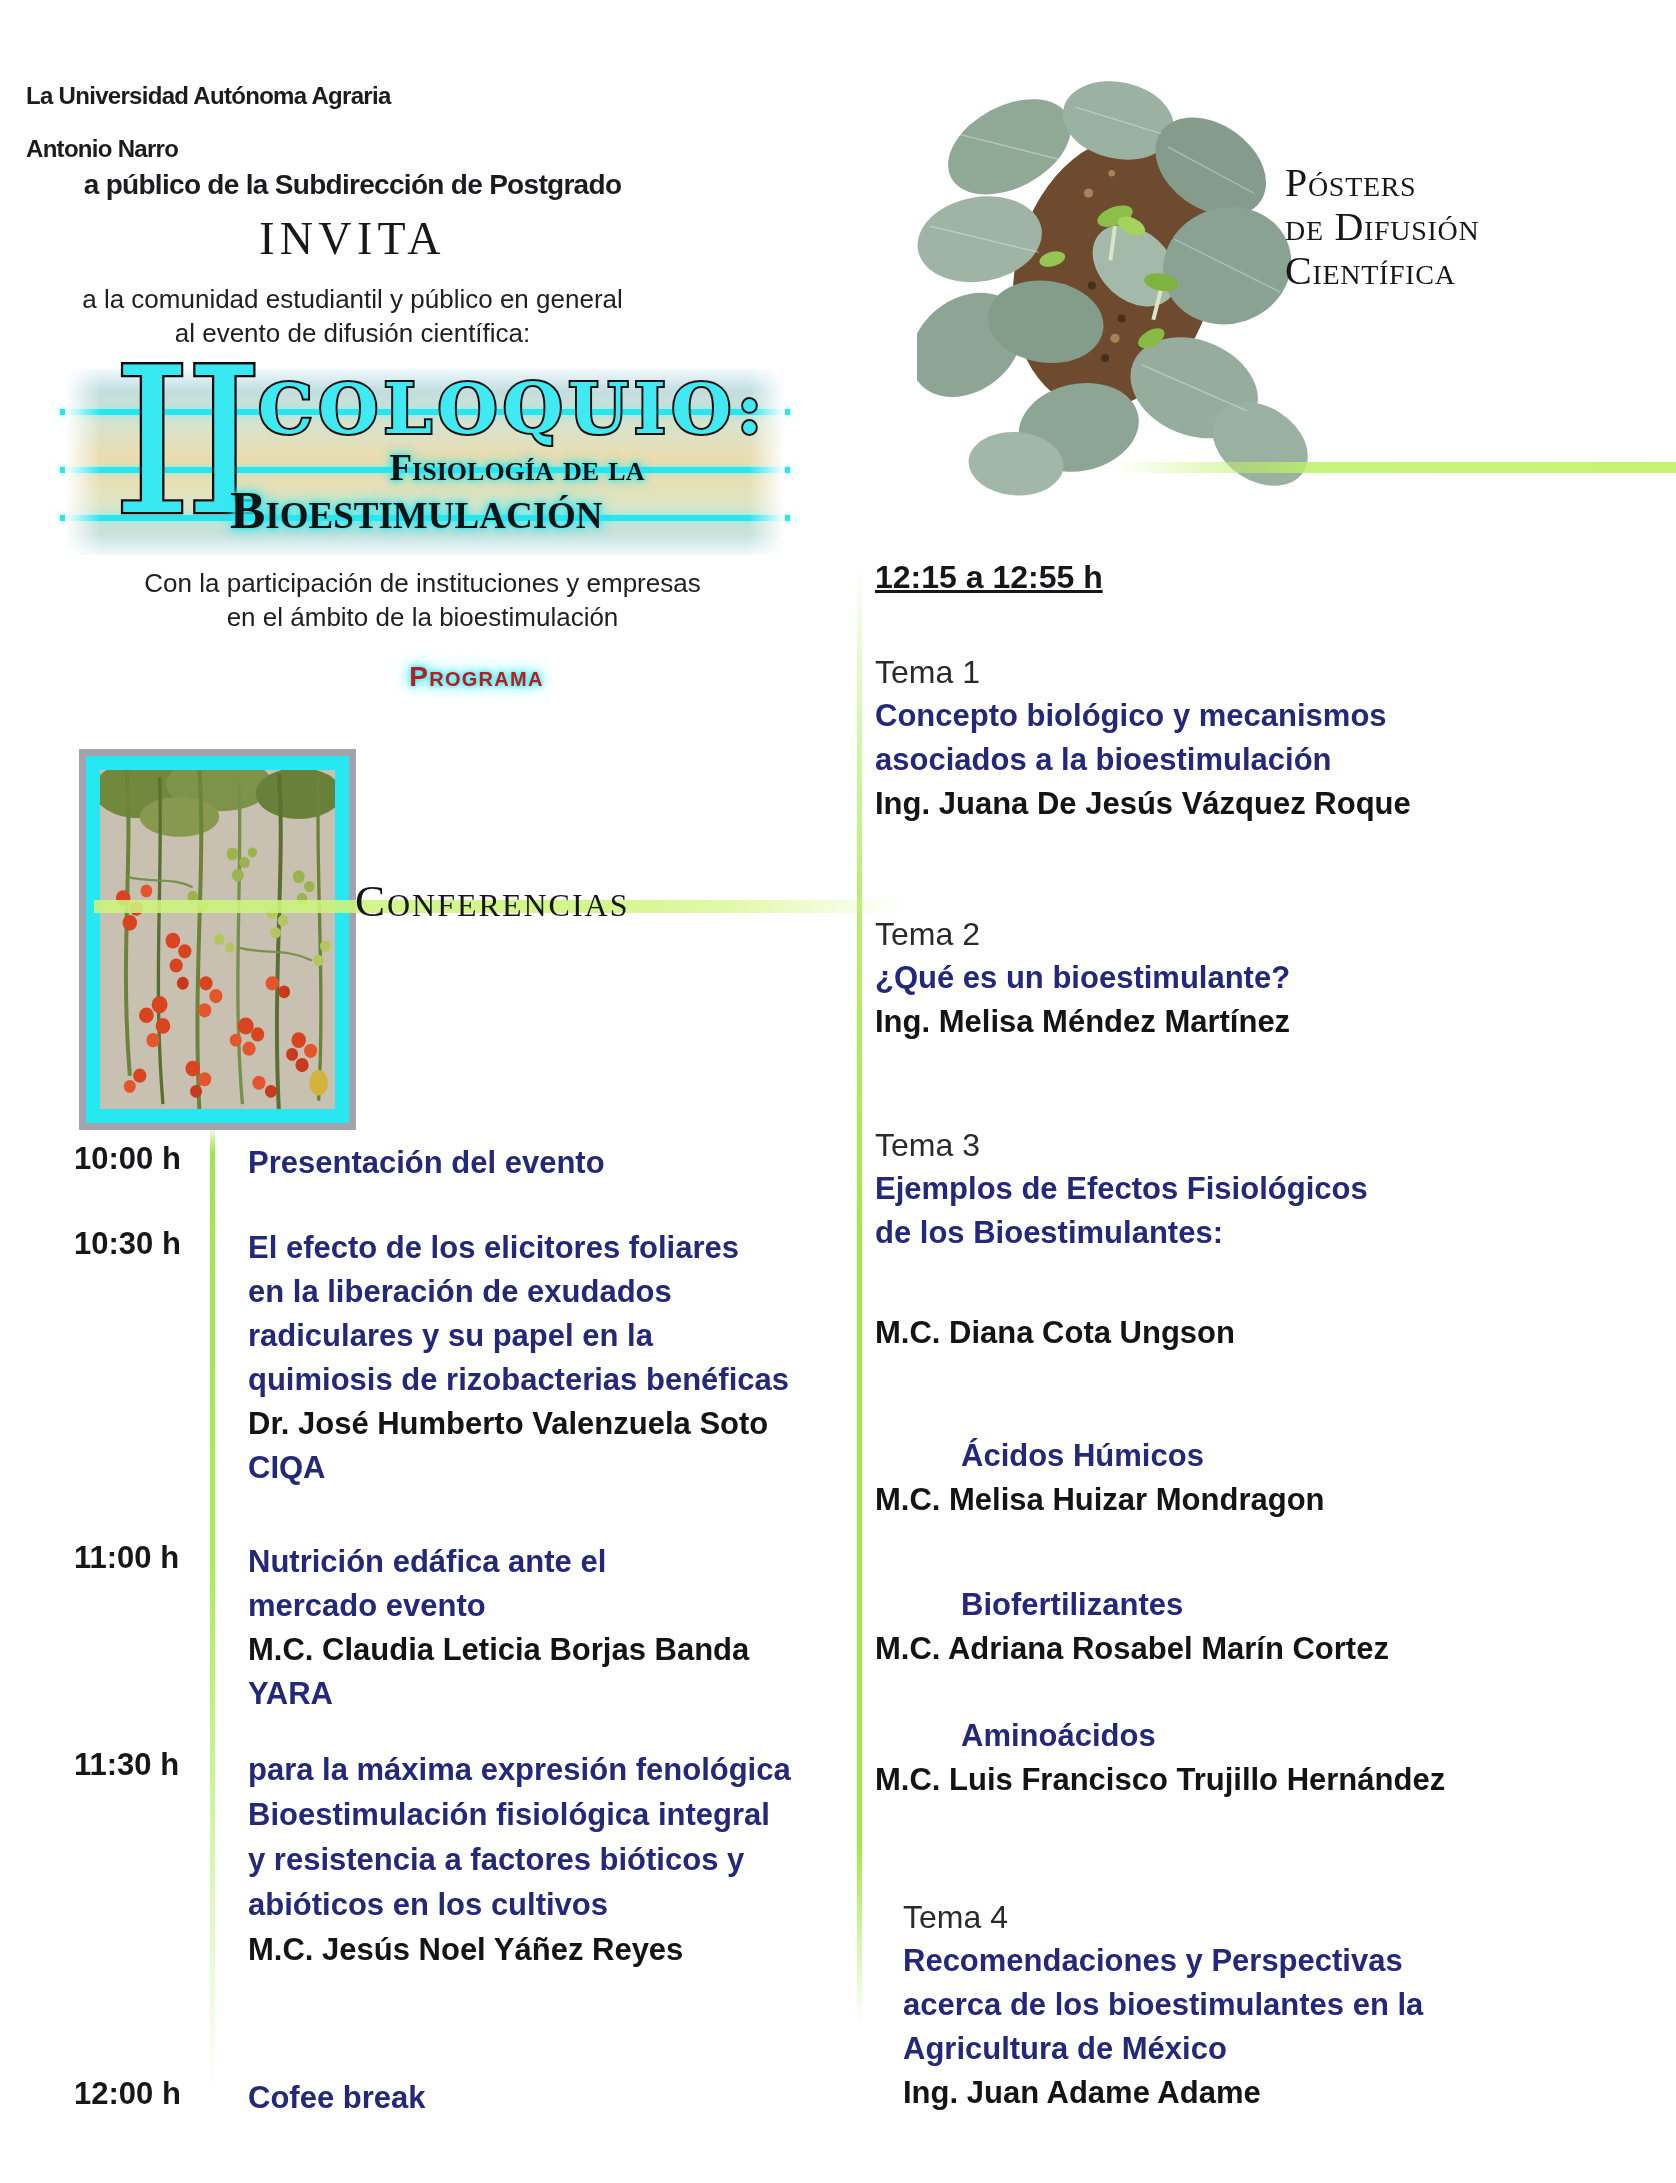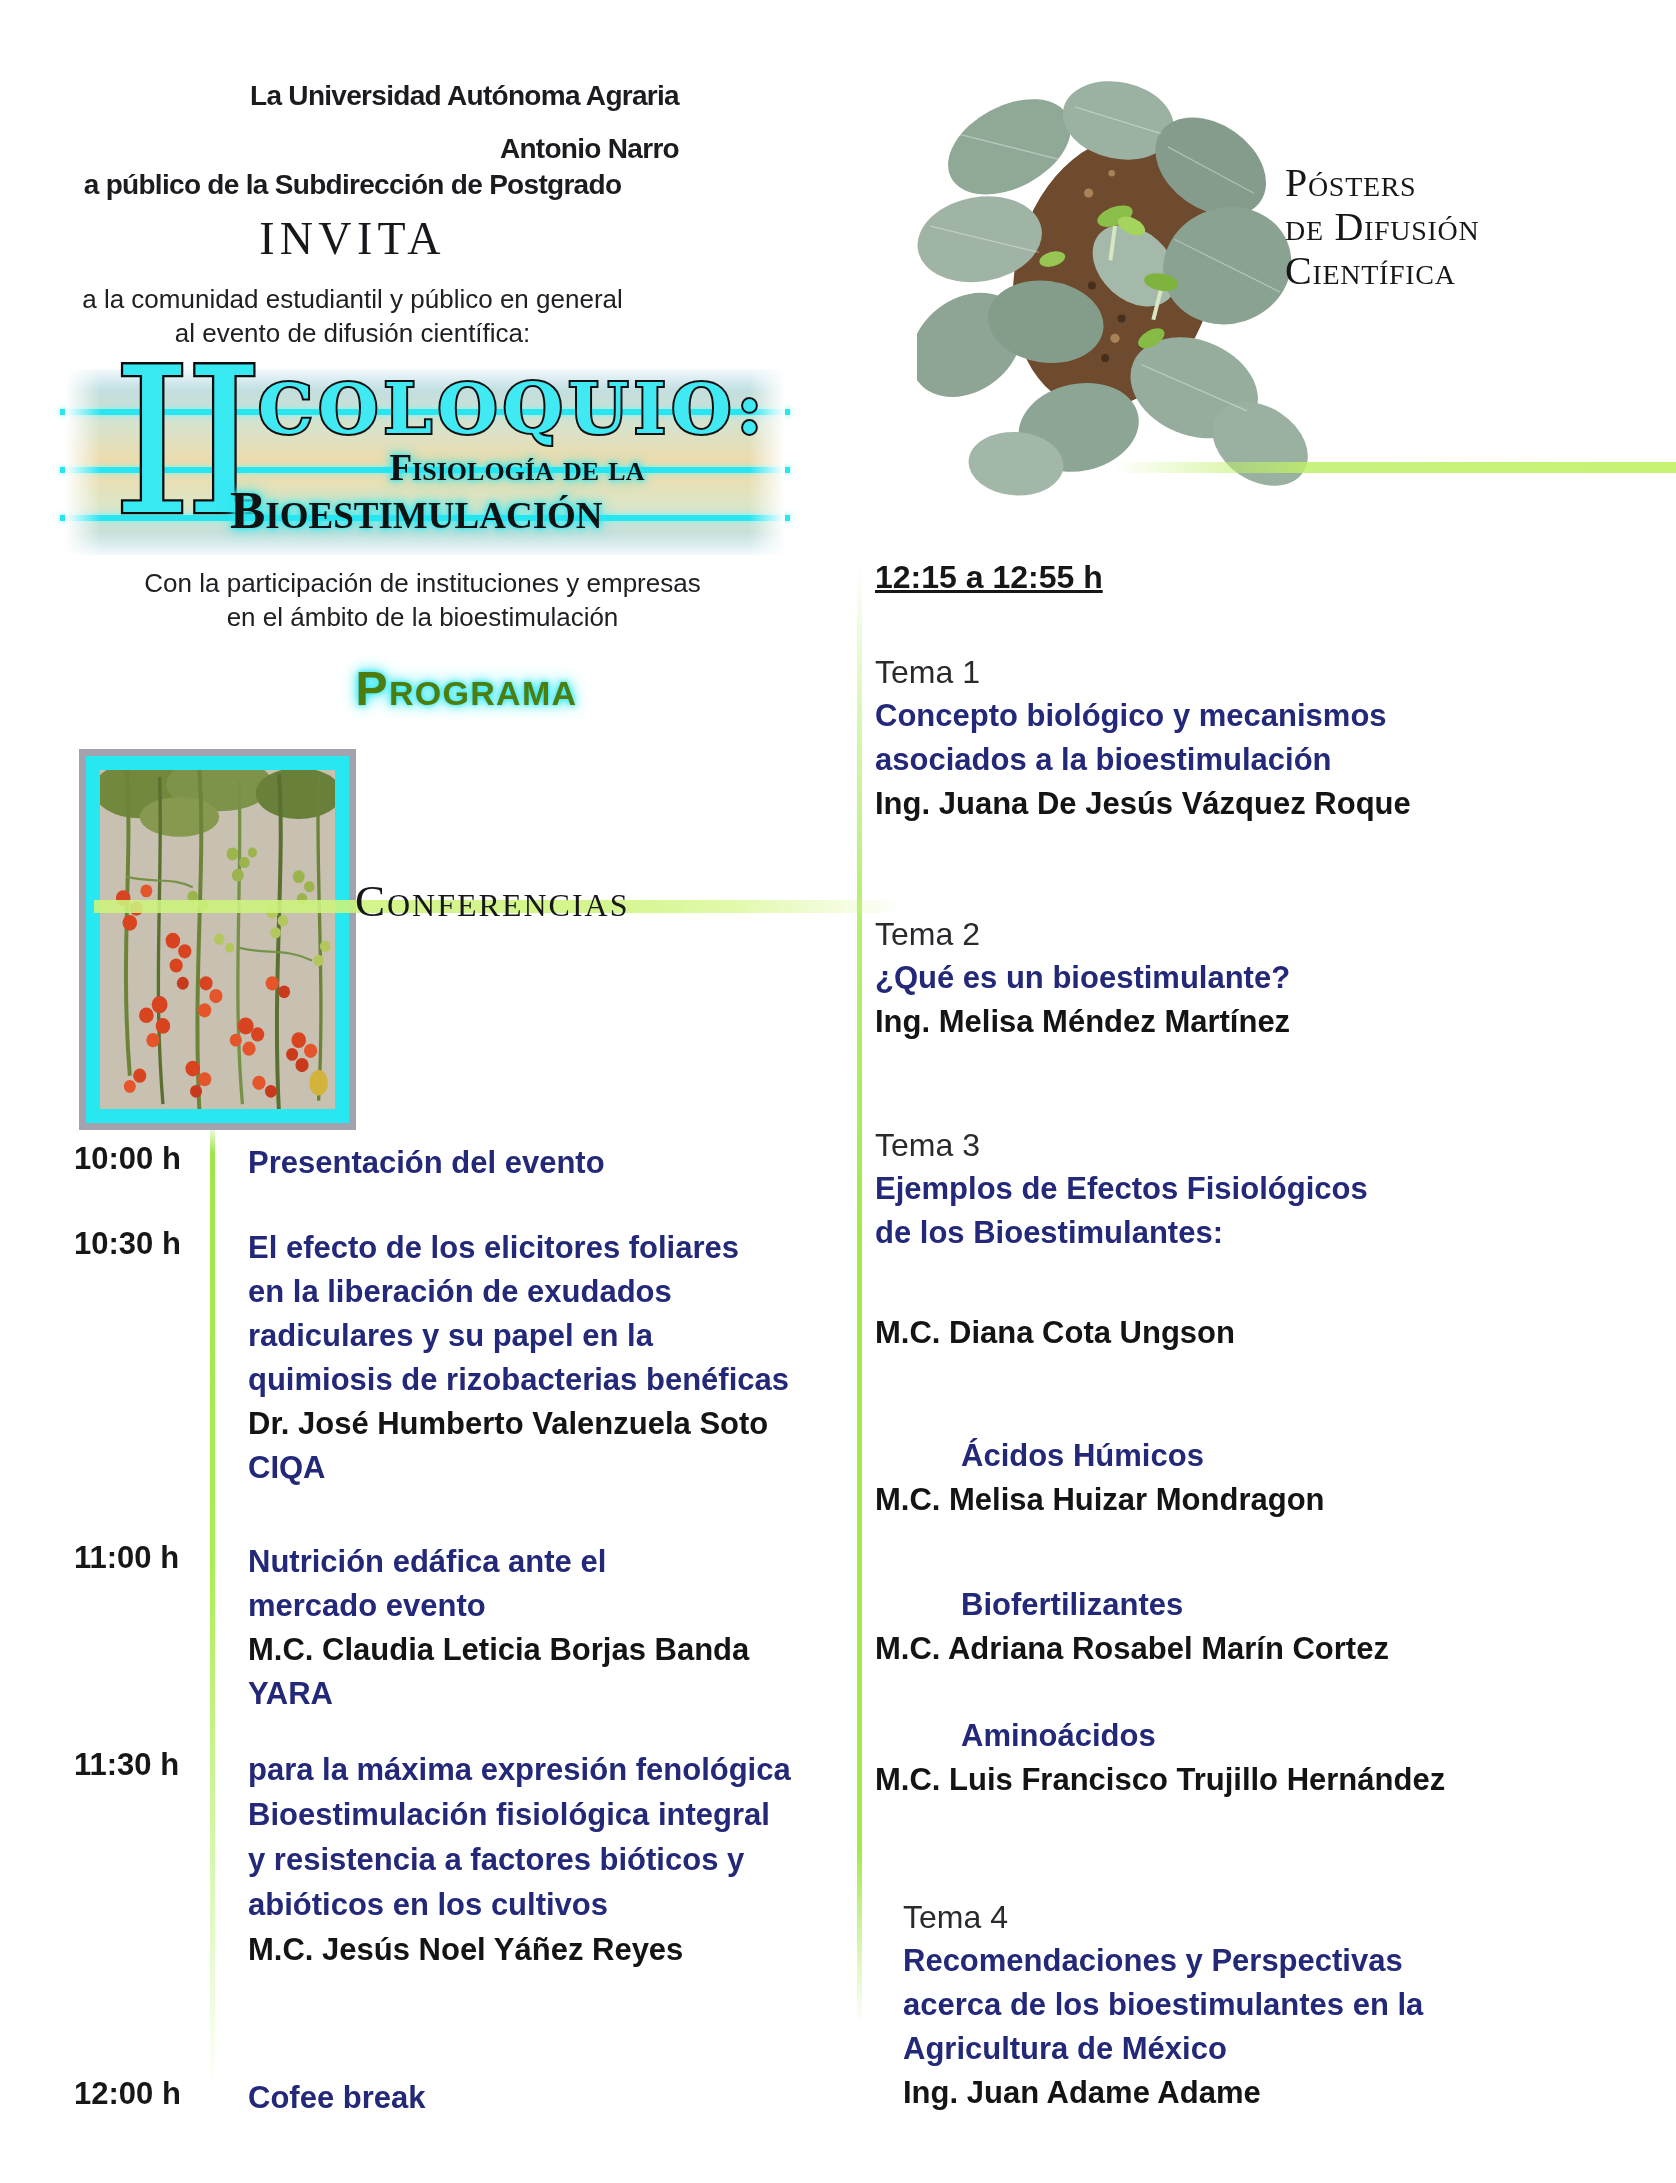--- a/index.html
+++ b/index.html
@@ -1,22 +1,22 @@
 <!DOCTYPE html>
 <html style="font-size:10.6px"><head>
 <meta charset="utf-8">
 <style>
   html,body{margin:0;padding:0;background:#ffffff;}
   .page{position:relative;width:1677px;height:2183px;background:#ffffff;
         font-family:"Liberation Sans",sans-serif;overflow:hidden;color:#1a1a1a;}
   .abs{position:absolute;}
 
   
-  .hdr-main{left:26px;top:69px;width:653px;text-align:right;font-weight:bold;
-            font-size:28px;line-height:53px;color:#1b1b20;letter-spacing:-0.7px;}
+  .hdr-main{left:26px;top:69px;width:653px;text-align:left;font-weight:bold;
+            font-size:24px;line-height:53px;color:#1b1b20;letter-spacing:-0.7px;}
   .hdr-sub{left:26px;top:169px;width:653px;text-align:center;font-weight:bold;
            font-size:28px;color:#1b1b20;letter-spacing:-0.7px;}
   .invita{left:26px;top:212px;width:653px;text-align:center;
           font-family:"Liberation Serif",serif;font-size:46px;letter-spacing:5.3px;
           color:#17171c;font-weight:400;}
   .intro{left:26px;top:282px;width:653px;text-align:center;font-size:26px;
          line-height:34px;color:#202024;}
 
   
   .banner{left:65px;top:369px;width:720px;height:186px;
@@ -37,22 +37,22 @@
              font-family:"Liberation Serif",serif;font-variant:small-caps;font-weight:700;
              font-size:37px;color:#121212;
              text-shadow:0 0 4px #2ae8f2,0 0 8px #2ae8f2,0 0 13px rgba(42,232,242,.85);}
   .logo-sub2{position:absolute;left:165px;top:111px;width:561px;text-align:left;z-index:4;
              font-family:"Liberation Serif",serif;font-variant:small-caps;font-weight:700;
              font-size:53px;color:#121212;
              text-shadow:0 0 4.6px #2ae8f2,0 0 9.2px #2ae8f2,0 0 16px rgba(42,232,242,.85);}
 
   .participation{left:40px;top:566px;width:765px;text-align:center;font-size:26px;
                  line-height:34px;color:#202024;}
-  .programa{left:275px;top:661px;width:383px;text-align:center;
-            font-variant:small-caps;font-weight:700;font-size:48px;letter-spacing:1.3px;color:#4d7c0f;
+  .programa{left:285px;top:661px;width:383px;text-align:center;
+            font-variant:small-caps;font-weight:700;font-size:28px;letter-spacing:1.3px;color:#b91c1c;
             text-shadow:0 0 4.6px #2ae8f2,0 0 10.6px #2ae8f2,0 0 17px rgba(42,232,242,.75);}
 
   
   .tomato-fig{left:79px;top:749px;width:277px;height:381px;background:#a2a3ae;
               padding:6.6px;box-sizing:border-box;z-index:1;}
   .tomato-frame{width:100%;height:100%;border:14.5px solid #27e7f1;box-sizing:border-box;background:#c8c0b1;}
   .tomato-frame svg{display:block;width:100%;height:100%;}
 
   
   .conf-bar{left:94px;top:900px;width:811px;height:13px;z-index:4;

